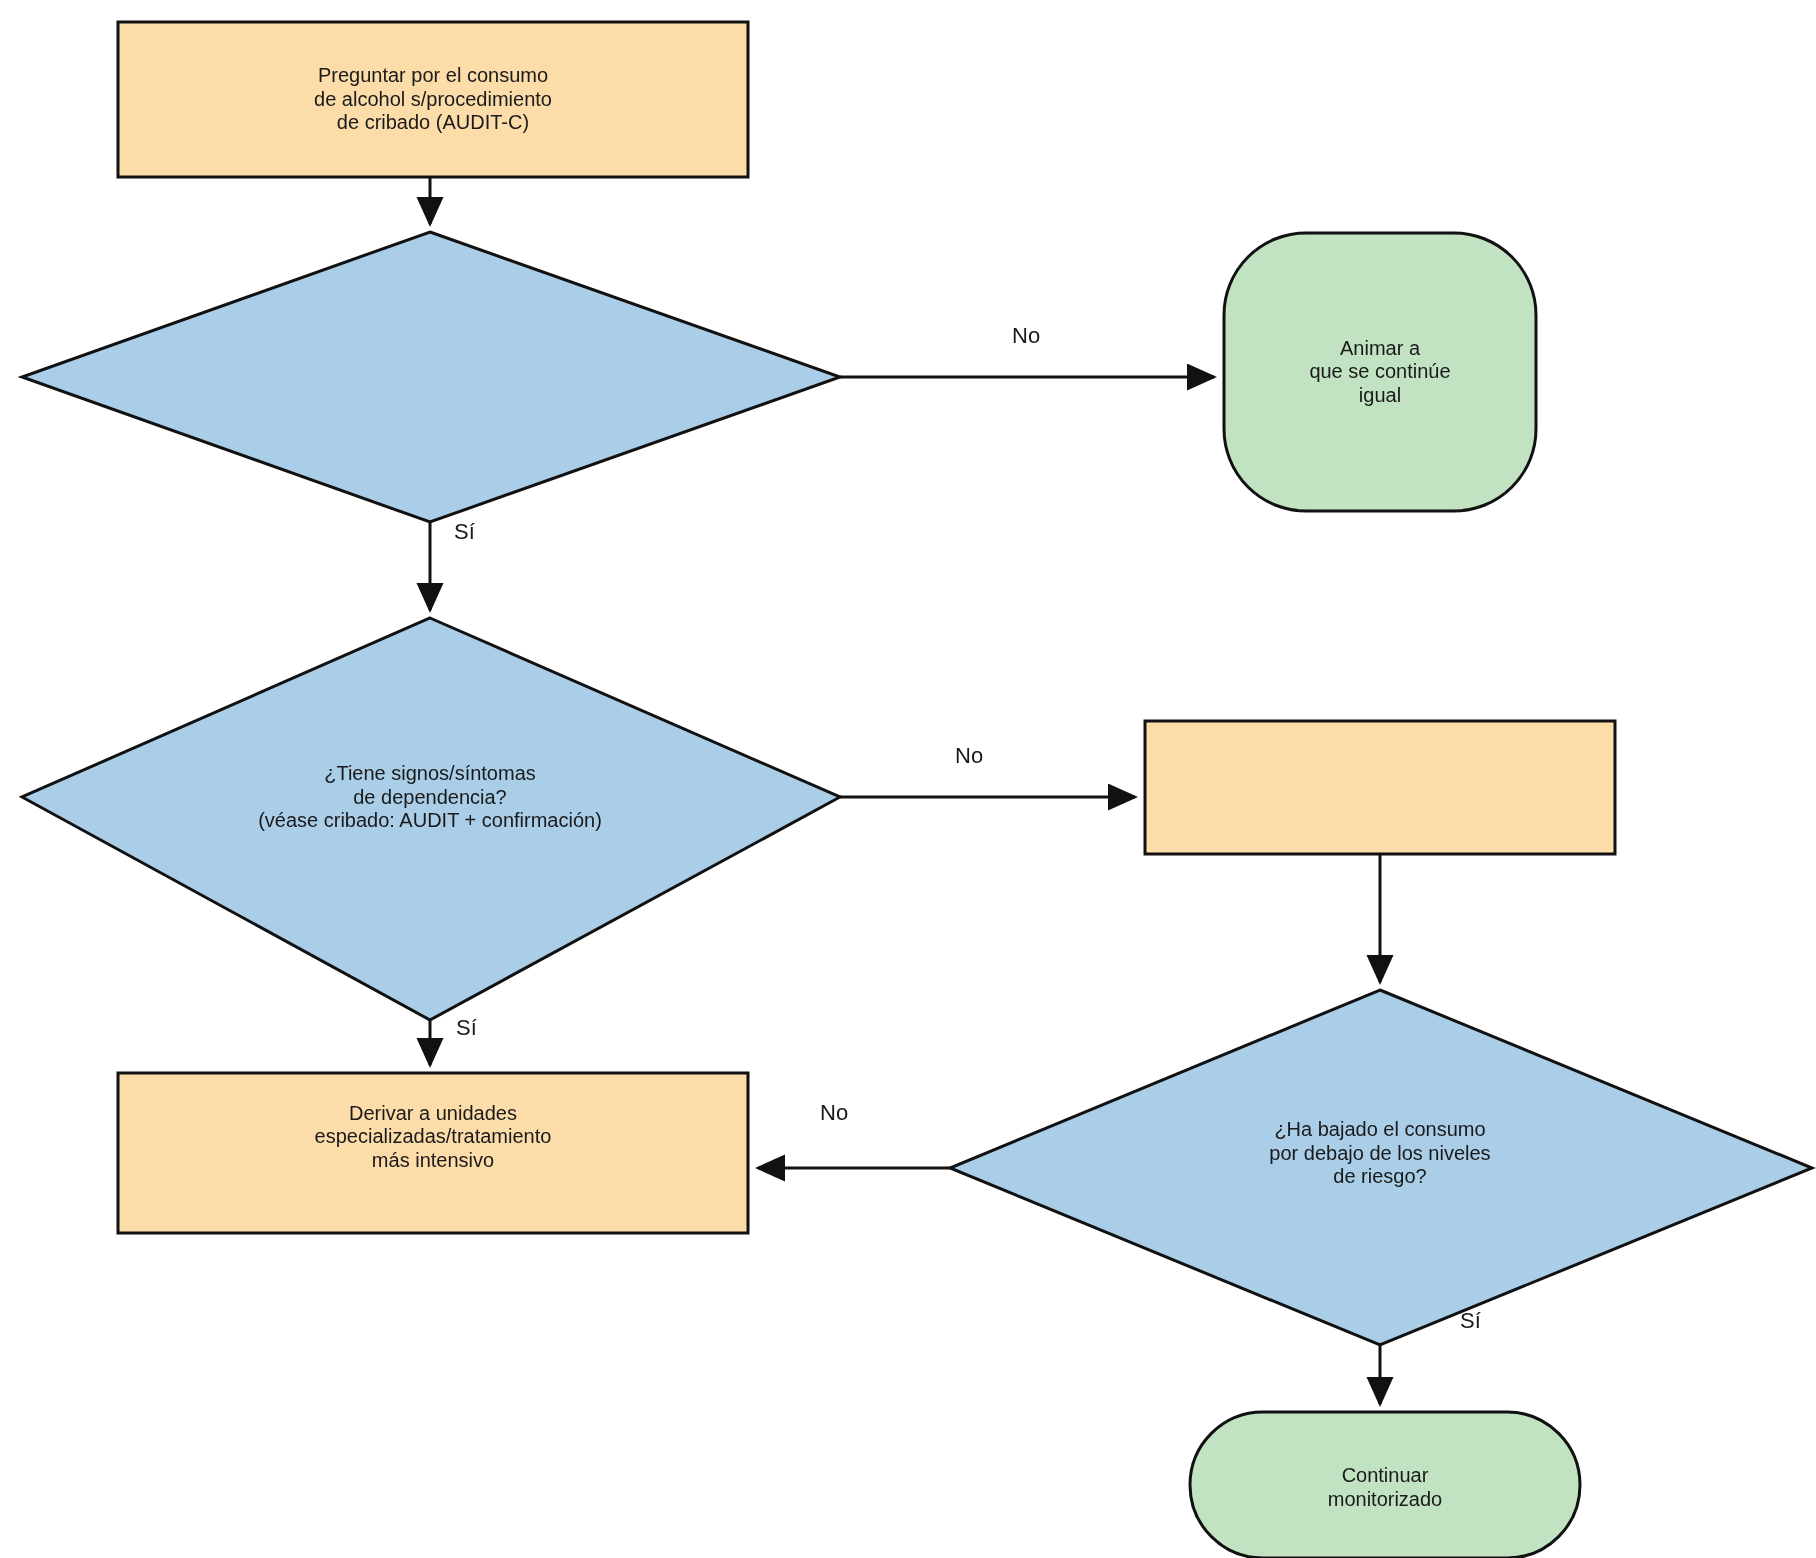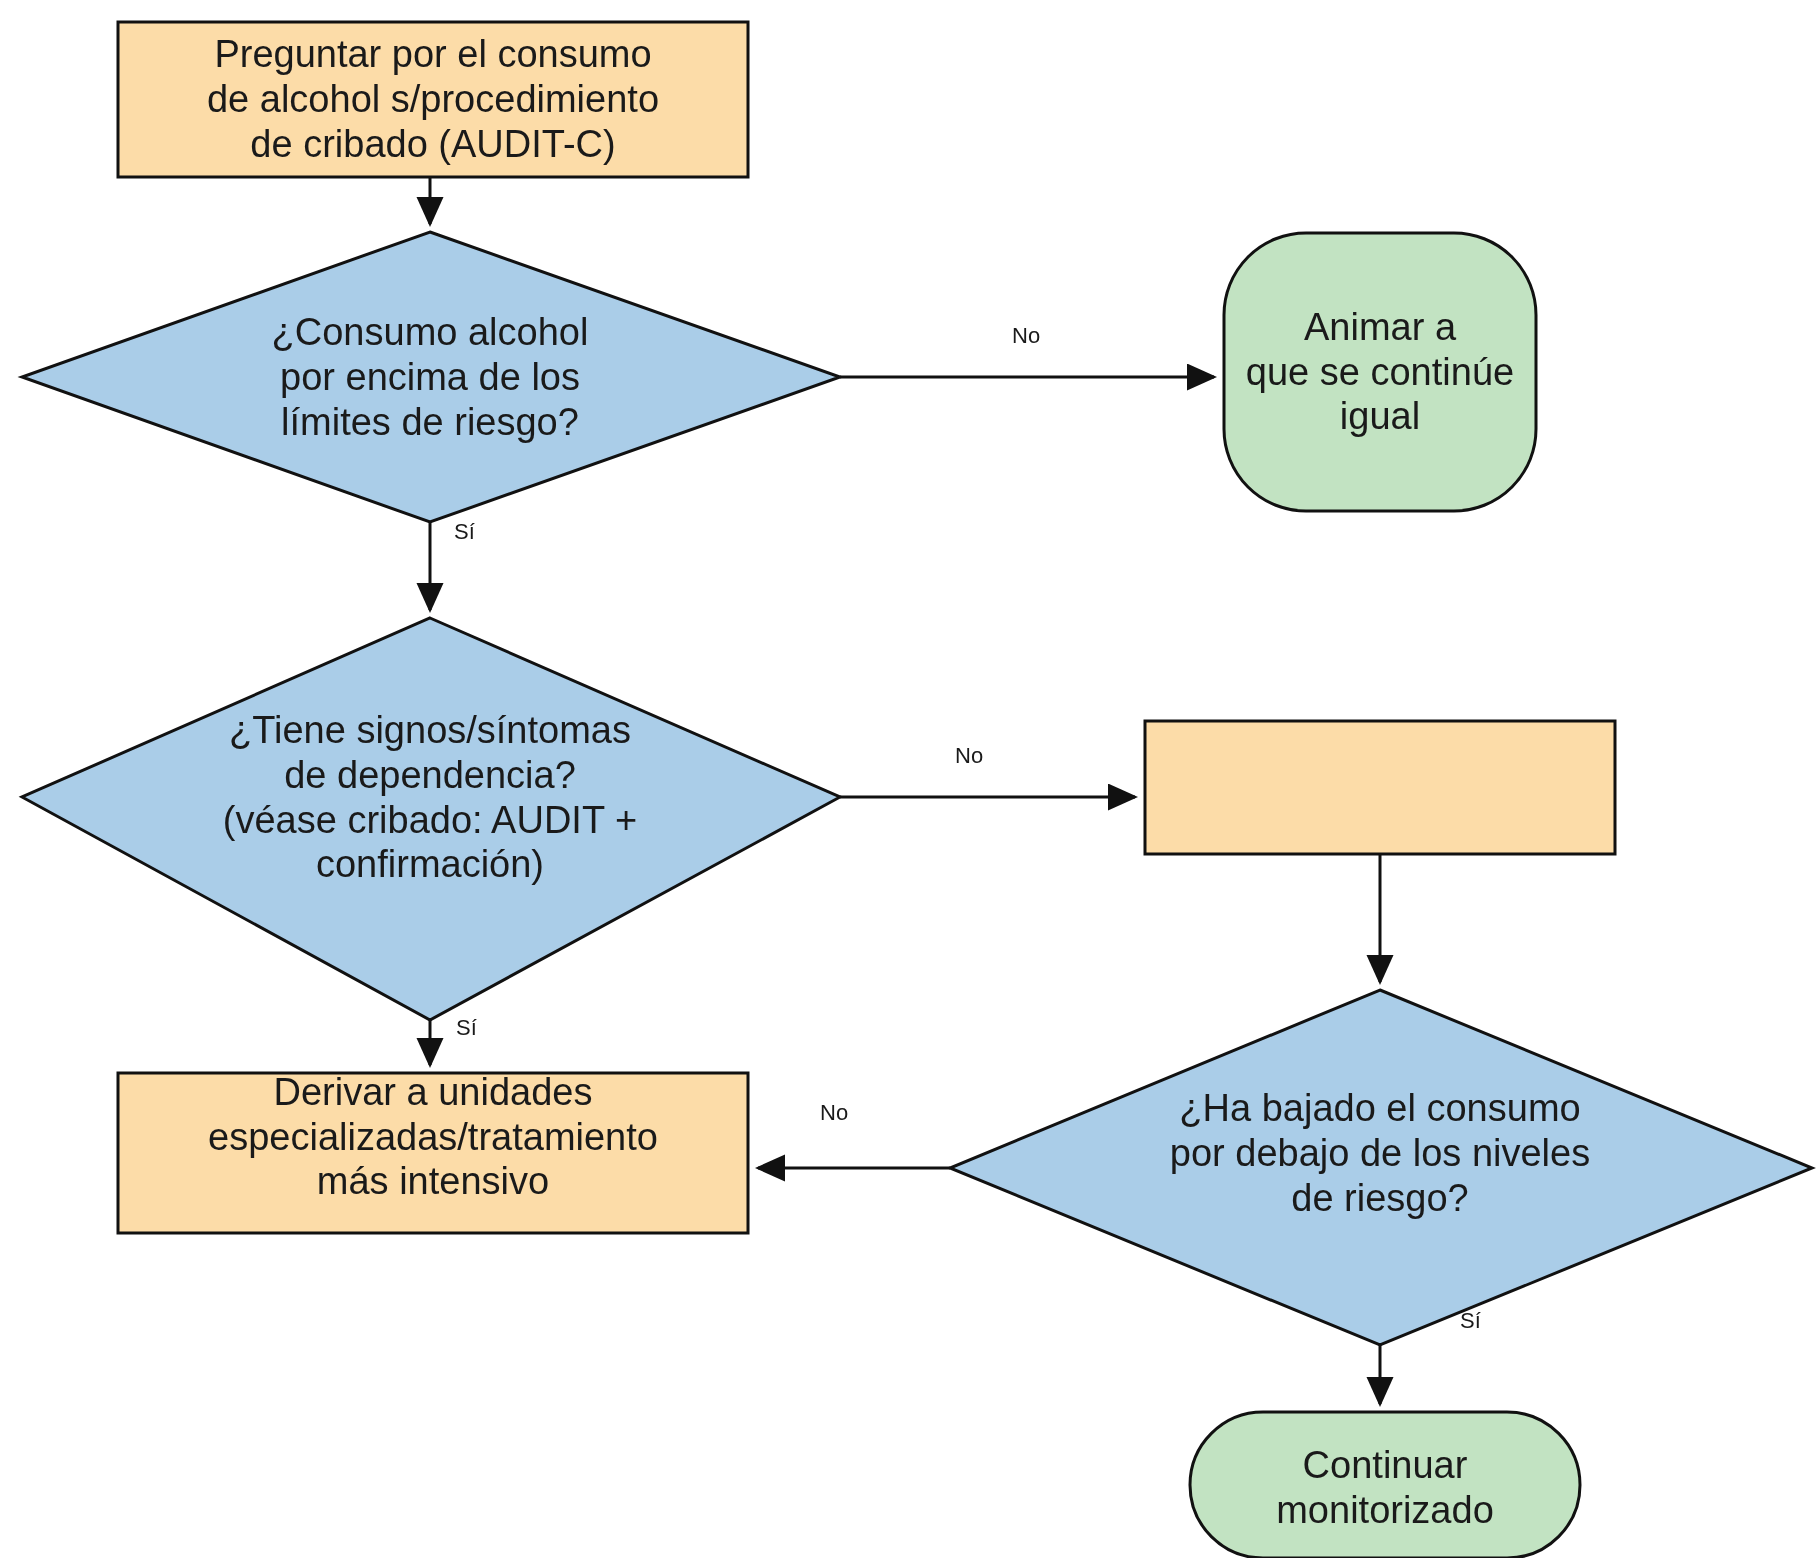--- a/index.html
+++ b/index.html
@@ -25,21 +25,21 @@
     width: 1816px;
     height: 1558px;
   }
   .node-text {
     position: absolute;
     display: flex;
     align-items: center;
     justify-content: center;
     text-align: center;
     line-height: 1.18;
-    font-size: 38px;
+    font-size: 20px;
     color: #1a1a1a;
     pointer-events: none;
     white-space: pre-line;
   }
   .edge-label {
     position: absolute;
     font-size: 22px;
     color: #1a1a1a;
     line-height: 1;
     white-space: nowrap;
@@ -88,23 +88,20 @@
 
     <line x1="950" y1="1168" x2="758" y2="1168" stroke="#111111" stroke-width="3" marker-end="url(#arrow)"></line>
 
     <line x1="1380" y1="1345" x2="1380" y2="1404" stroke="#111111" stroke-width="3" marker-end="url(#arrow)"></line>
   </svg>
 
   <div class="node-text" style="left:118px; top:22px; width:630px; height:155px;">Preguntar por el consumo
 de alcohol s/procedimiento
 de cribado (AUDIT-C)</div>
 
-  <div class="node-text" style="left:240px; top:300px; width:380px; height:155px;">¿Consumo alcohol
-por encima de los
-límites de riesgo?</div>
 
   <div class="node-text" style="left:1224px; top:233px; width:312px; height:278px;border-radius:18px;">Animar a
 que se continúe
 igual</div>
 
   <div class="node-text" style="left:160px; top:720px; width:540px; height:155px;">¿Tiene signos/síntomas
 de dependencia?
 (véase cribado: AUDIT + confirmación)</div>
 
 

